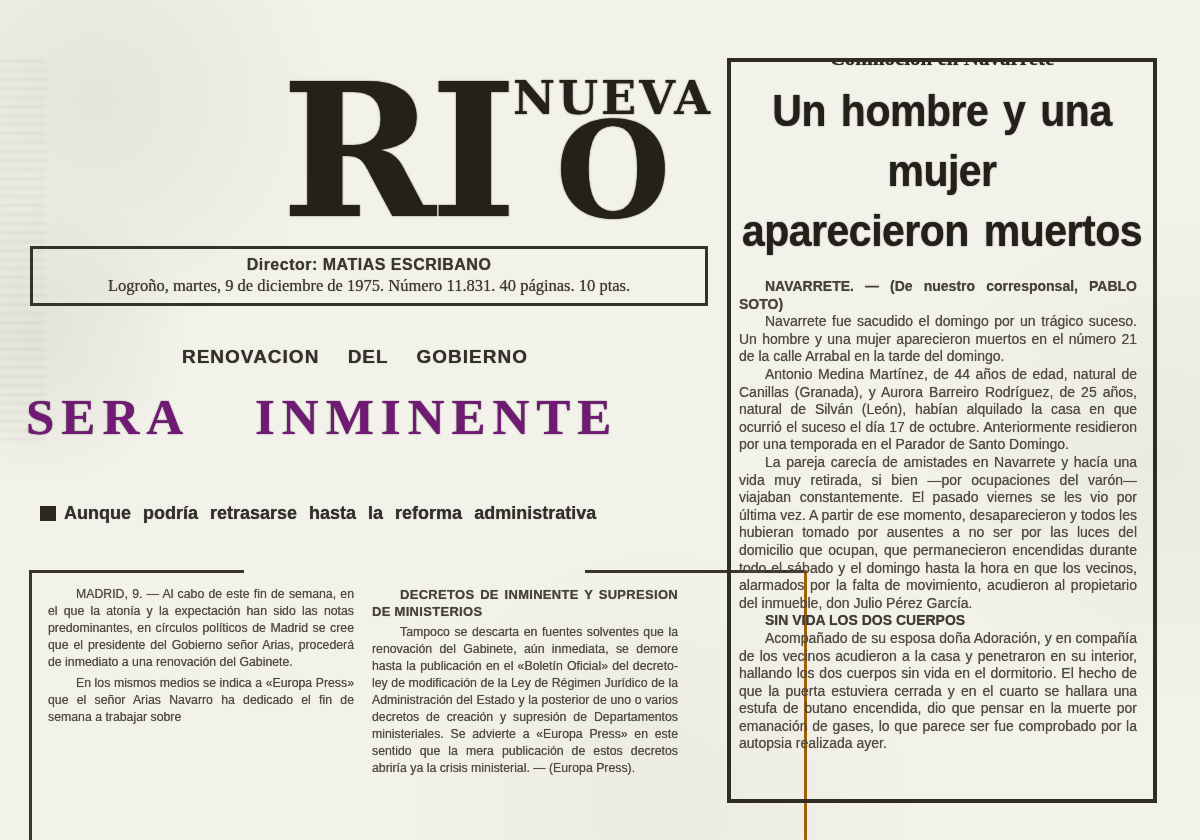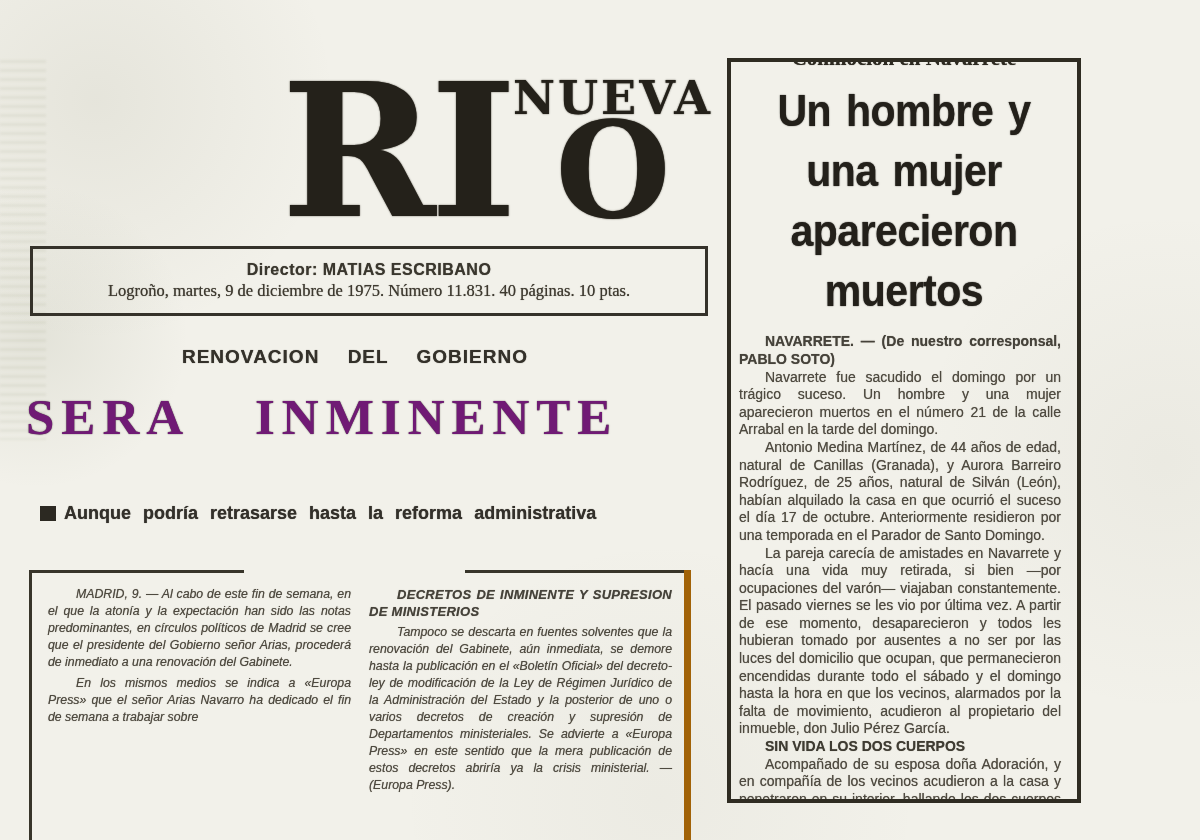--- a/index.html
+++ b/index.html
@@ -20,53 +20,53 @@
   
   .masthead{position:absolute;left:70px;top:40px;width:645px;height:180px;
     display:flex;align-items:flex-end;justify-content:flex-end;
     font-family:"DejaVu Serif","Liberation Serif",serif;font-weight:bold;color:#24211a;
     text-shadow:0 0 1.5px rgba(40,36,26,.9);}
   .m-big{font-size:186px;line-height:.75;letter-spacing:-6px;}
   .m-stack{display:flex;flex-direction:column;align-items:center;margin:0 2px;}
   .m-nueva{font-size:46px;line-height:.85;letter-spacing:3px;margin-bottom:3px;}
   .m-o{font-size:132px;line-height:.75;}
   
-  .dirbox{position:absolute;left:30px;top:246px;width:678px;height:70px;
+  .dirbox{position:absolute;left:30px;top:246px;width:678px;height:60px;
     border:3px solid #35322a;box-sizing:border-box;text-align:center;
     display:flex;flex-direction:column;justify-content:center;gap:2px;
     text-shadow:0 0 .8px rgba(60,55,45,.8);}
   .dir-line{font-weight:bold;font-size:16px;color:#3a372e;letter-spacing:.5px;}
   .date-line{font-family:"Liberation Serif",serif;font-size:16.5px;color:#3e3a30;}
   
   .lead-kicker{position:absolute;left:30px;top:346px;width:650px;text-align:center;
     font-weight:bold;font-size:19px;color:#34312a;word-spacing:22px;letter-spacing:1px;
     text-shadow:0 0 .8px rgba(52,49,42,.9);}
   .lead-headline{position:absolute;left:26px;top:392px;width:660px;text-align:left;
     font-family:"Liberation Serif",serif;font-weight:bold;font-size:51px;line-height:1;
     color:#701a75;letter-spacing:7px;word-spacing:48px;
     text-shadow:0 0 1.2px rgba(43,40,32,.95);}
   .lead-subhead{position:absolute;left:40px;top:503px;width:650px;
     font-weight:bold;font-size:18px;color:#33302a;word-spacing:7px;
     text-shadow:0 0 .8px rgba(51,48,42,.9);display:flex;align-items:center;gap:8px;}
   .sq-bullet{width:16px;height:15px;background:#2c2922;flex:0 0 auto;}
   
-  .lead-frame{position:absolute;left:29px;top:570px;width:662px;height:270px;
-    border-left:3px solid #38352a;border-right:7px solid #a16207;box-sizing:border-box;
-    overflow:hidden;font-style:italic;}
+  .lead-frame{position:absolute;left:29px;top:570px;width:778px;height:270px;
+    border-left:3px solid #38352a;border-right:3px solid #a16207;box-sizing:border-box;
+    overflow:hidden;}
   .top-rule{position:absolute;top:0;height:3px;background:#38352a;}
   .top-rule.l{left:-3px;width:215px;}
   .top-rule.r{right:-3px;width:222px;}
   .cols{display:flex;gap:18px;padding:16px 12px 0 16px;}
   .col{width:306px;font-size:12.3px;line-height:17px;text-align:justify;color:#4e4a40;
     text-shadow:0 0 .7px rgba(80,74,62,.75);}
   .col p{margin:0 0 4px 0;text-indent:28px;}
   .col-subhead{font-weight:bold;font-size:13px;color:#45423a;margin:0 0 12px 0;
     line-height:17px;letter-spacing:.3px;}
   
-  .side-box{position:absolute;left:727px;top:58px;width:354px;height:745px;
+  .side-box{position:absolute;left:727px;top:58px;width:430px;height:745px;
     border:4px solid #2f2c22;box-sizing:border-box;overflow:hidden;background:transparent;}
   .side-kicker{position:absolute;left:50%;top:-16px;transform:translateX(-50%);
     background:#f2f1ea;padding:0 14px;white-space:nowrap;
     font-family:"Liberation Serif",serif;font-weight:bold;font-size:21px;color:#2c2920;
     text-shadow:0 0 .8px rgba(44,41,32,.9);}
   .side-headline{margin:20px 6px 14px 6px;text-align:center;font-weight:bold;
     font-size:41px;line-height:1.35;color:#23201a;transform:scaleY(1.08);
     transform-origin:top center;letter-spacing:-.5px;word-spacing:4px;
     text-shadow:0 0 1.2px rgba(35,32,26,.95);}
   .side-body{padding:16px 16px 0 8px;font-size:14px;line-height:17.6px;

